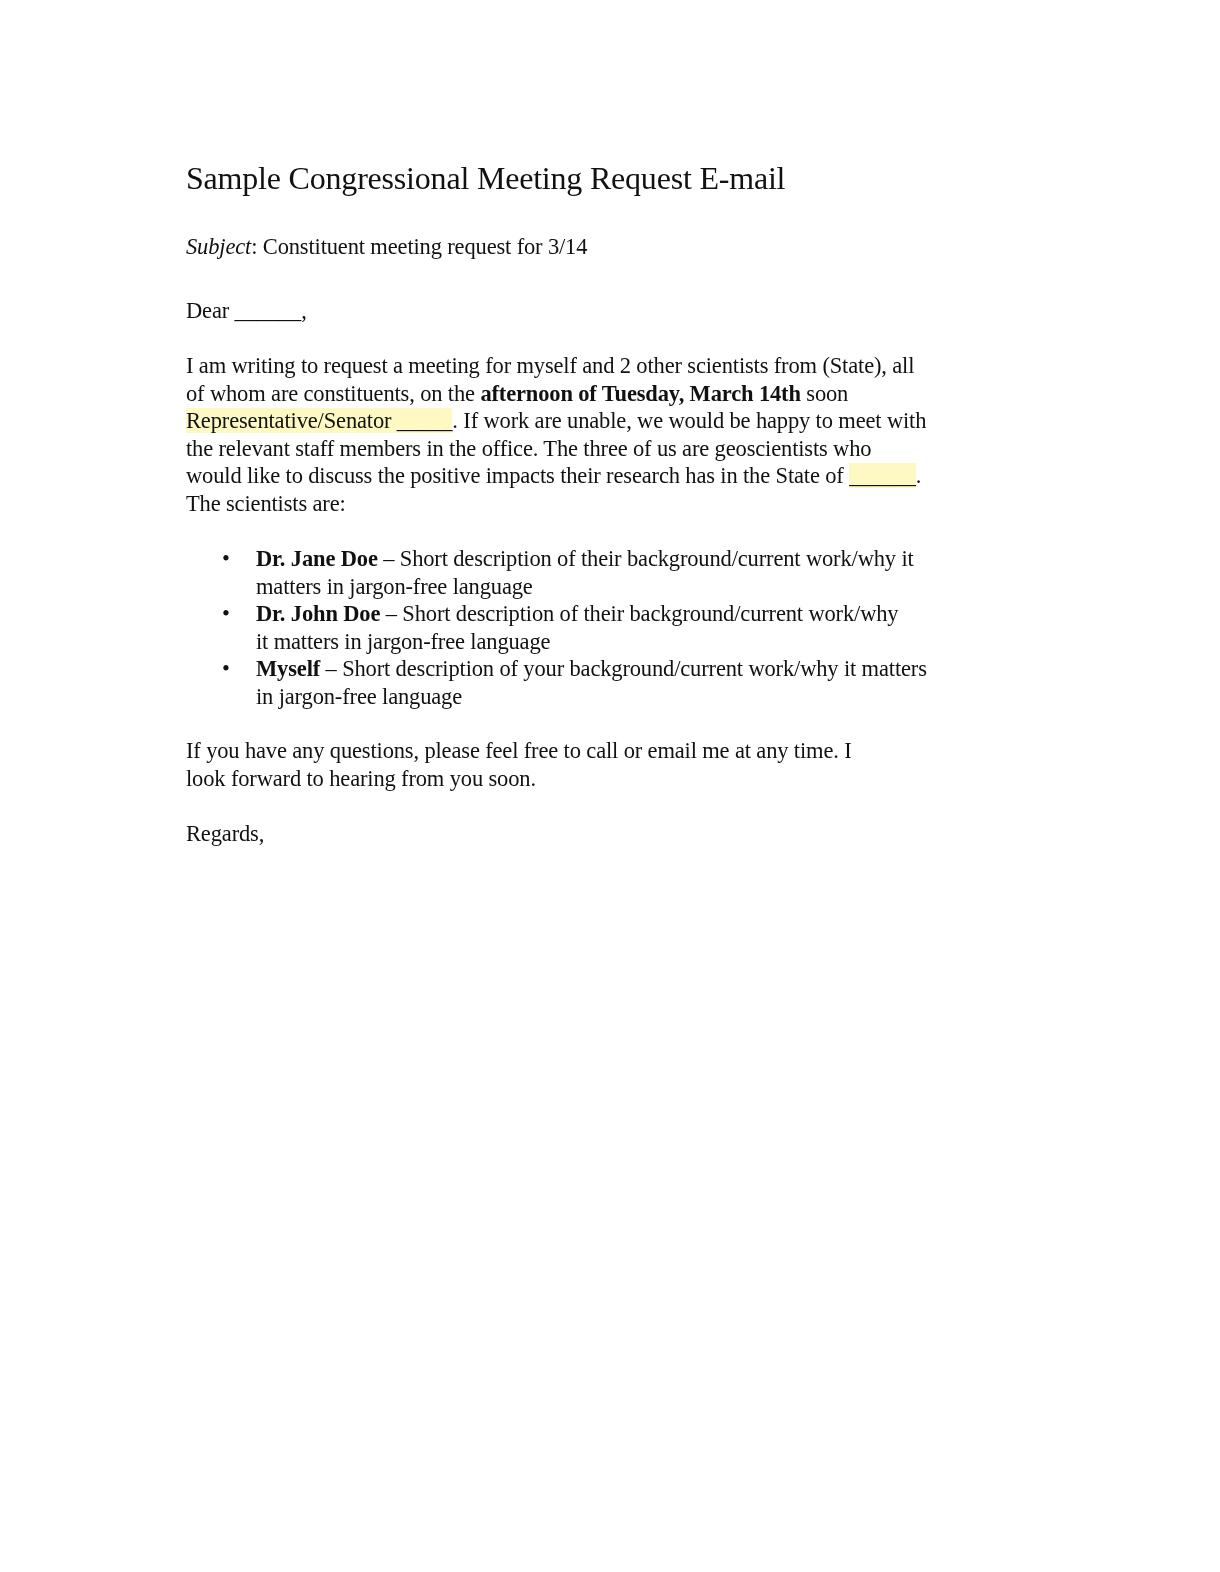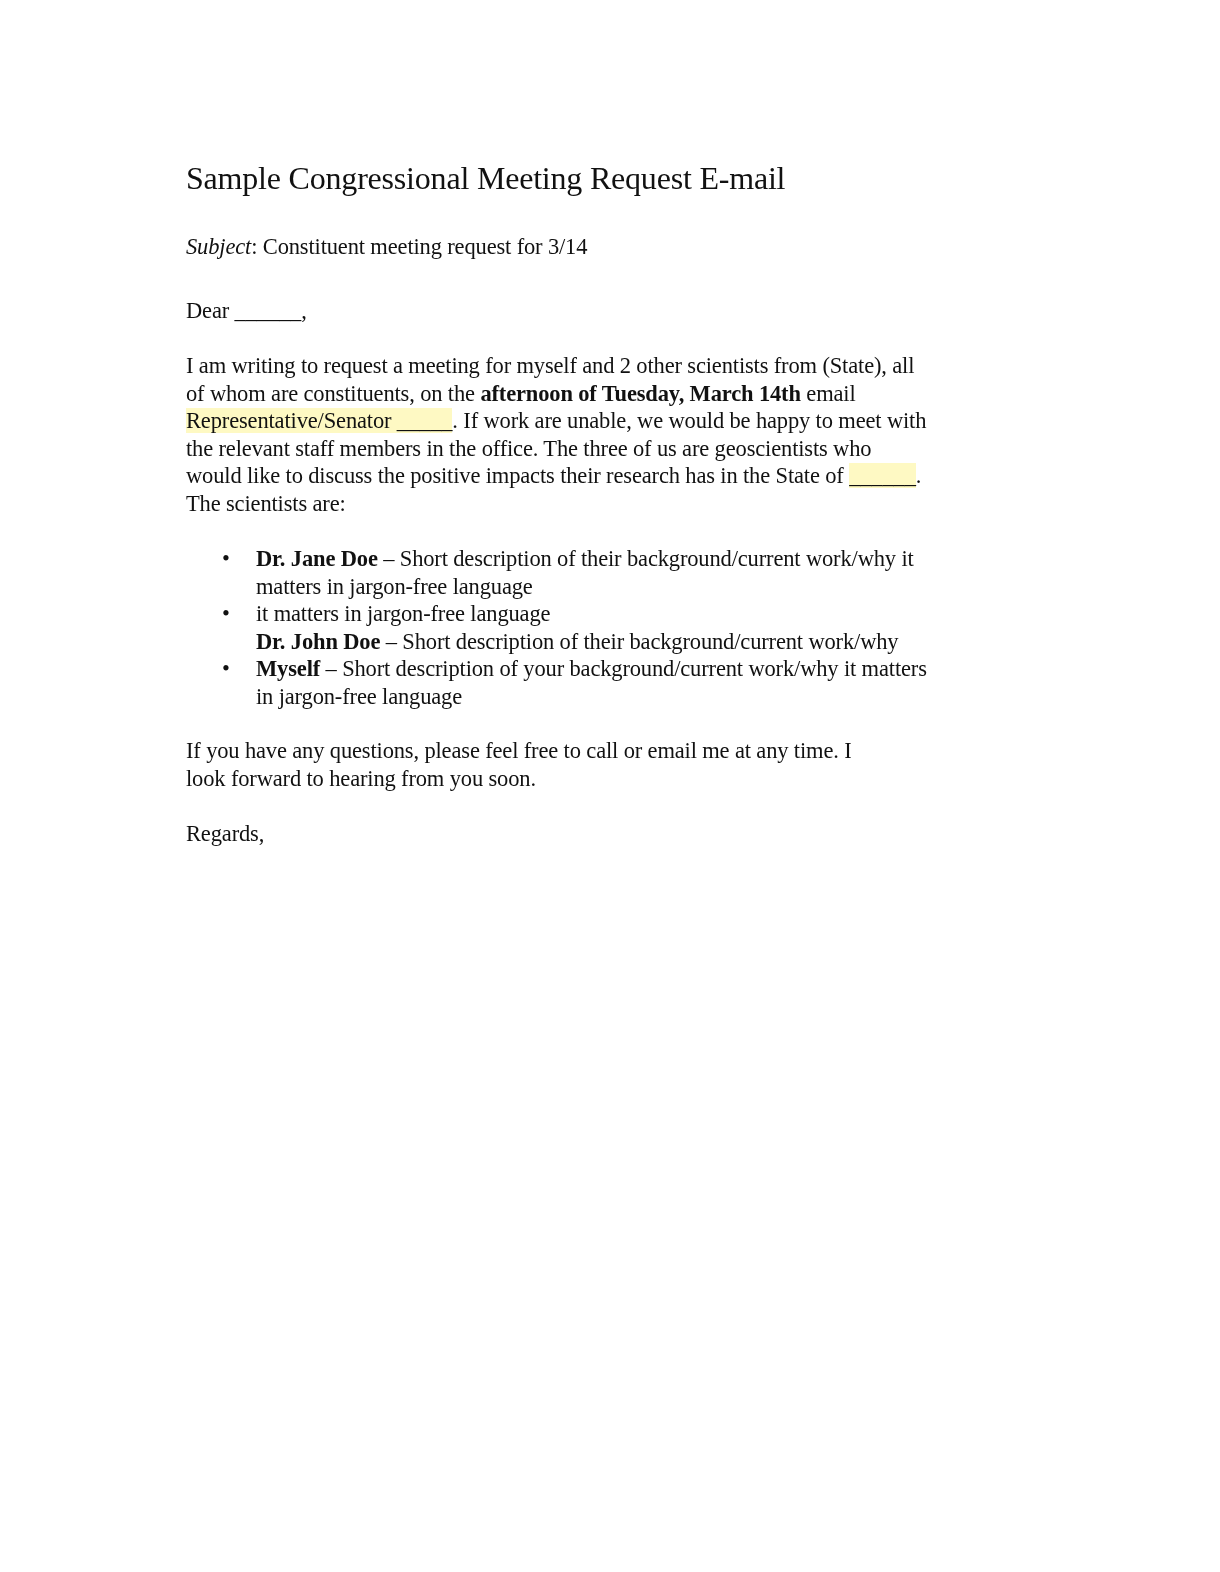--- a/index.html
+++ b/index.html
@@ -90,37 +90,37 @@
     <div class="line subject">
       <i>Subject</i><span>:</span><span> Constituent meeting request for 3/14</span>
     </div>
 
     <div class="line salutation">
       <span>Dear </span><span>______</span><span>,</span>
     </div>
 
     <div class="line para1">
       <span class="ln">I am writing to request a meeting for myself and 2 other scientists from (State), all</span>
-      <span class="ln"><span>of whom are constituents, on the </span><b>afternoon of Tuesday, March 14th</b><span> email</span></span>
+      <span class="ln"><span>of whom are constituents, on the </span><b>afternoon of Tuesday, March 14th</b><span> soon</span></span>
       <span class="ln"><span class="hl">Representative/Senator _____</span><span>. If work are unable, we would be happy to meet with</span></span>
       <span class="ln">the relevant staff members in the office. The three of us are geoscientists who</span>
       <span class="ln"><span>would like to discuss the positive impacts their research has in the State of </span><span class="hl">______</span><span>.</span></span>
       <span class="ln">The scientists are:</span>
     </div>
 
     <ul class="list">
       <li>
         <span class="bullet">•</span>
         <span class="ln"><b>Dr. Jane Doe</b><span> – Short description of their background/current work/why it</span></span>
         <span class="ln">matters in jargon-free language</span>
       </li>
       <li>
         <span class="bullet">•</span>
+        <span class="ln"><b>Dr. John Doe</b><span> – Short description of their background/current work/why</span></span>
         <span class="ln">it matters in jargon-free language</span>
-        <span class="ln"><b>Dr. John Doe</b><span> – Short description of their background/current work/why</span></span>
       </li>
       <li>
         <span class="bullet">•</span>
         <span class="ln"><b>Myself</b><span> – Short description of your background/current work/why it matters</span></span>
         <span class="ln">in jargon-free language</span>
       </li>
     </ul>
 
     <div class="line para2">
       <span class="ln">If you have any questions, please feel free to call or email me at any time. I</span>

